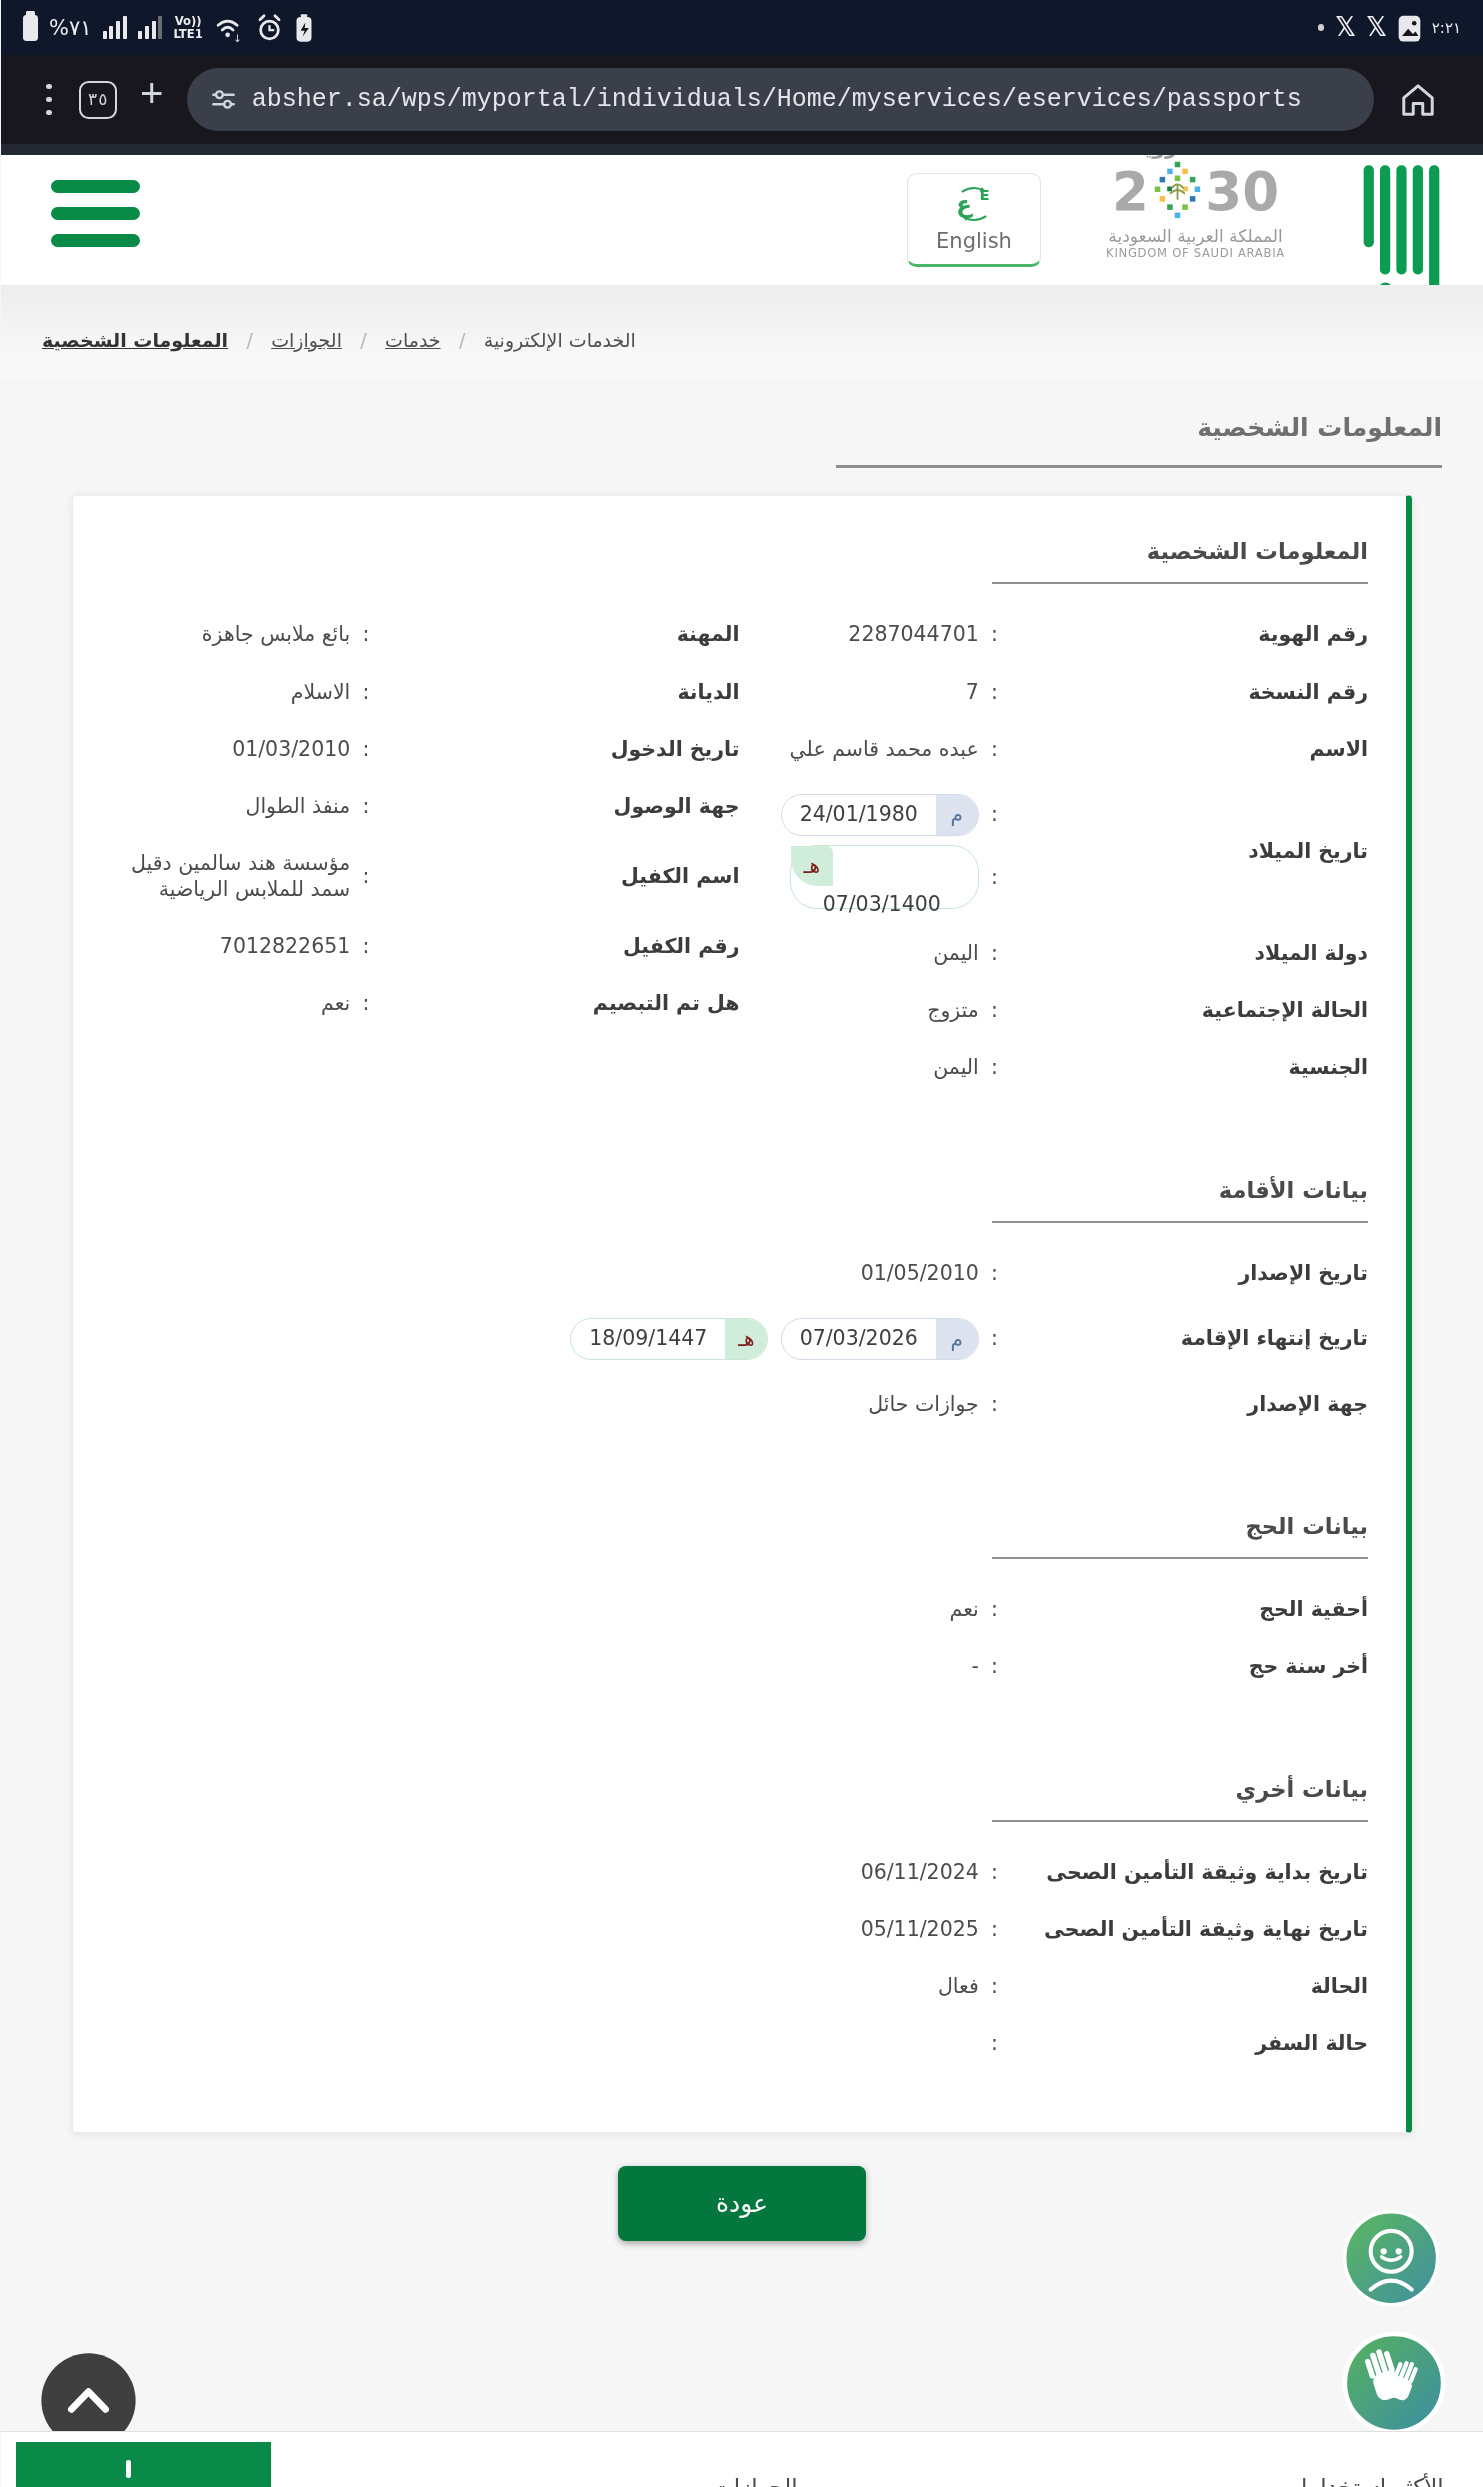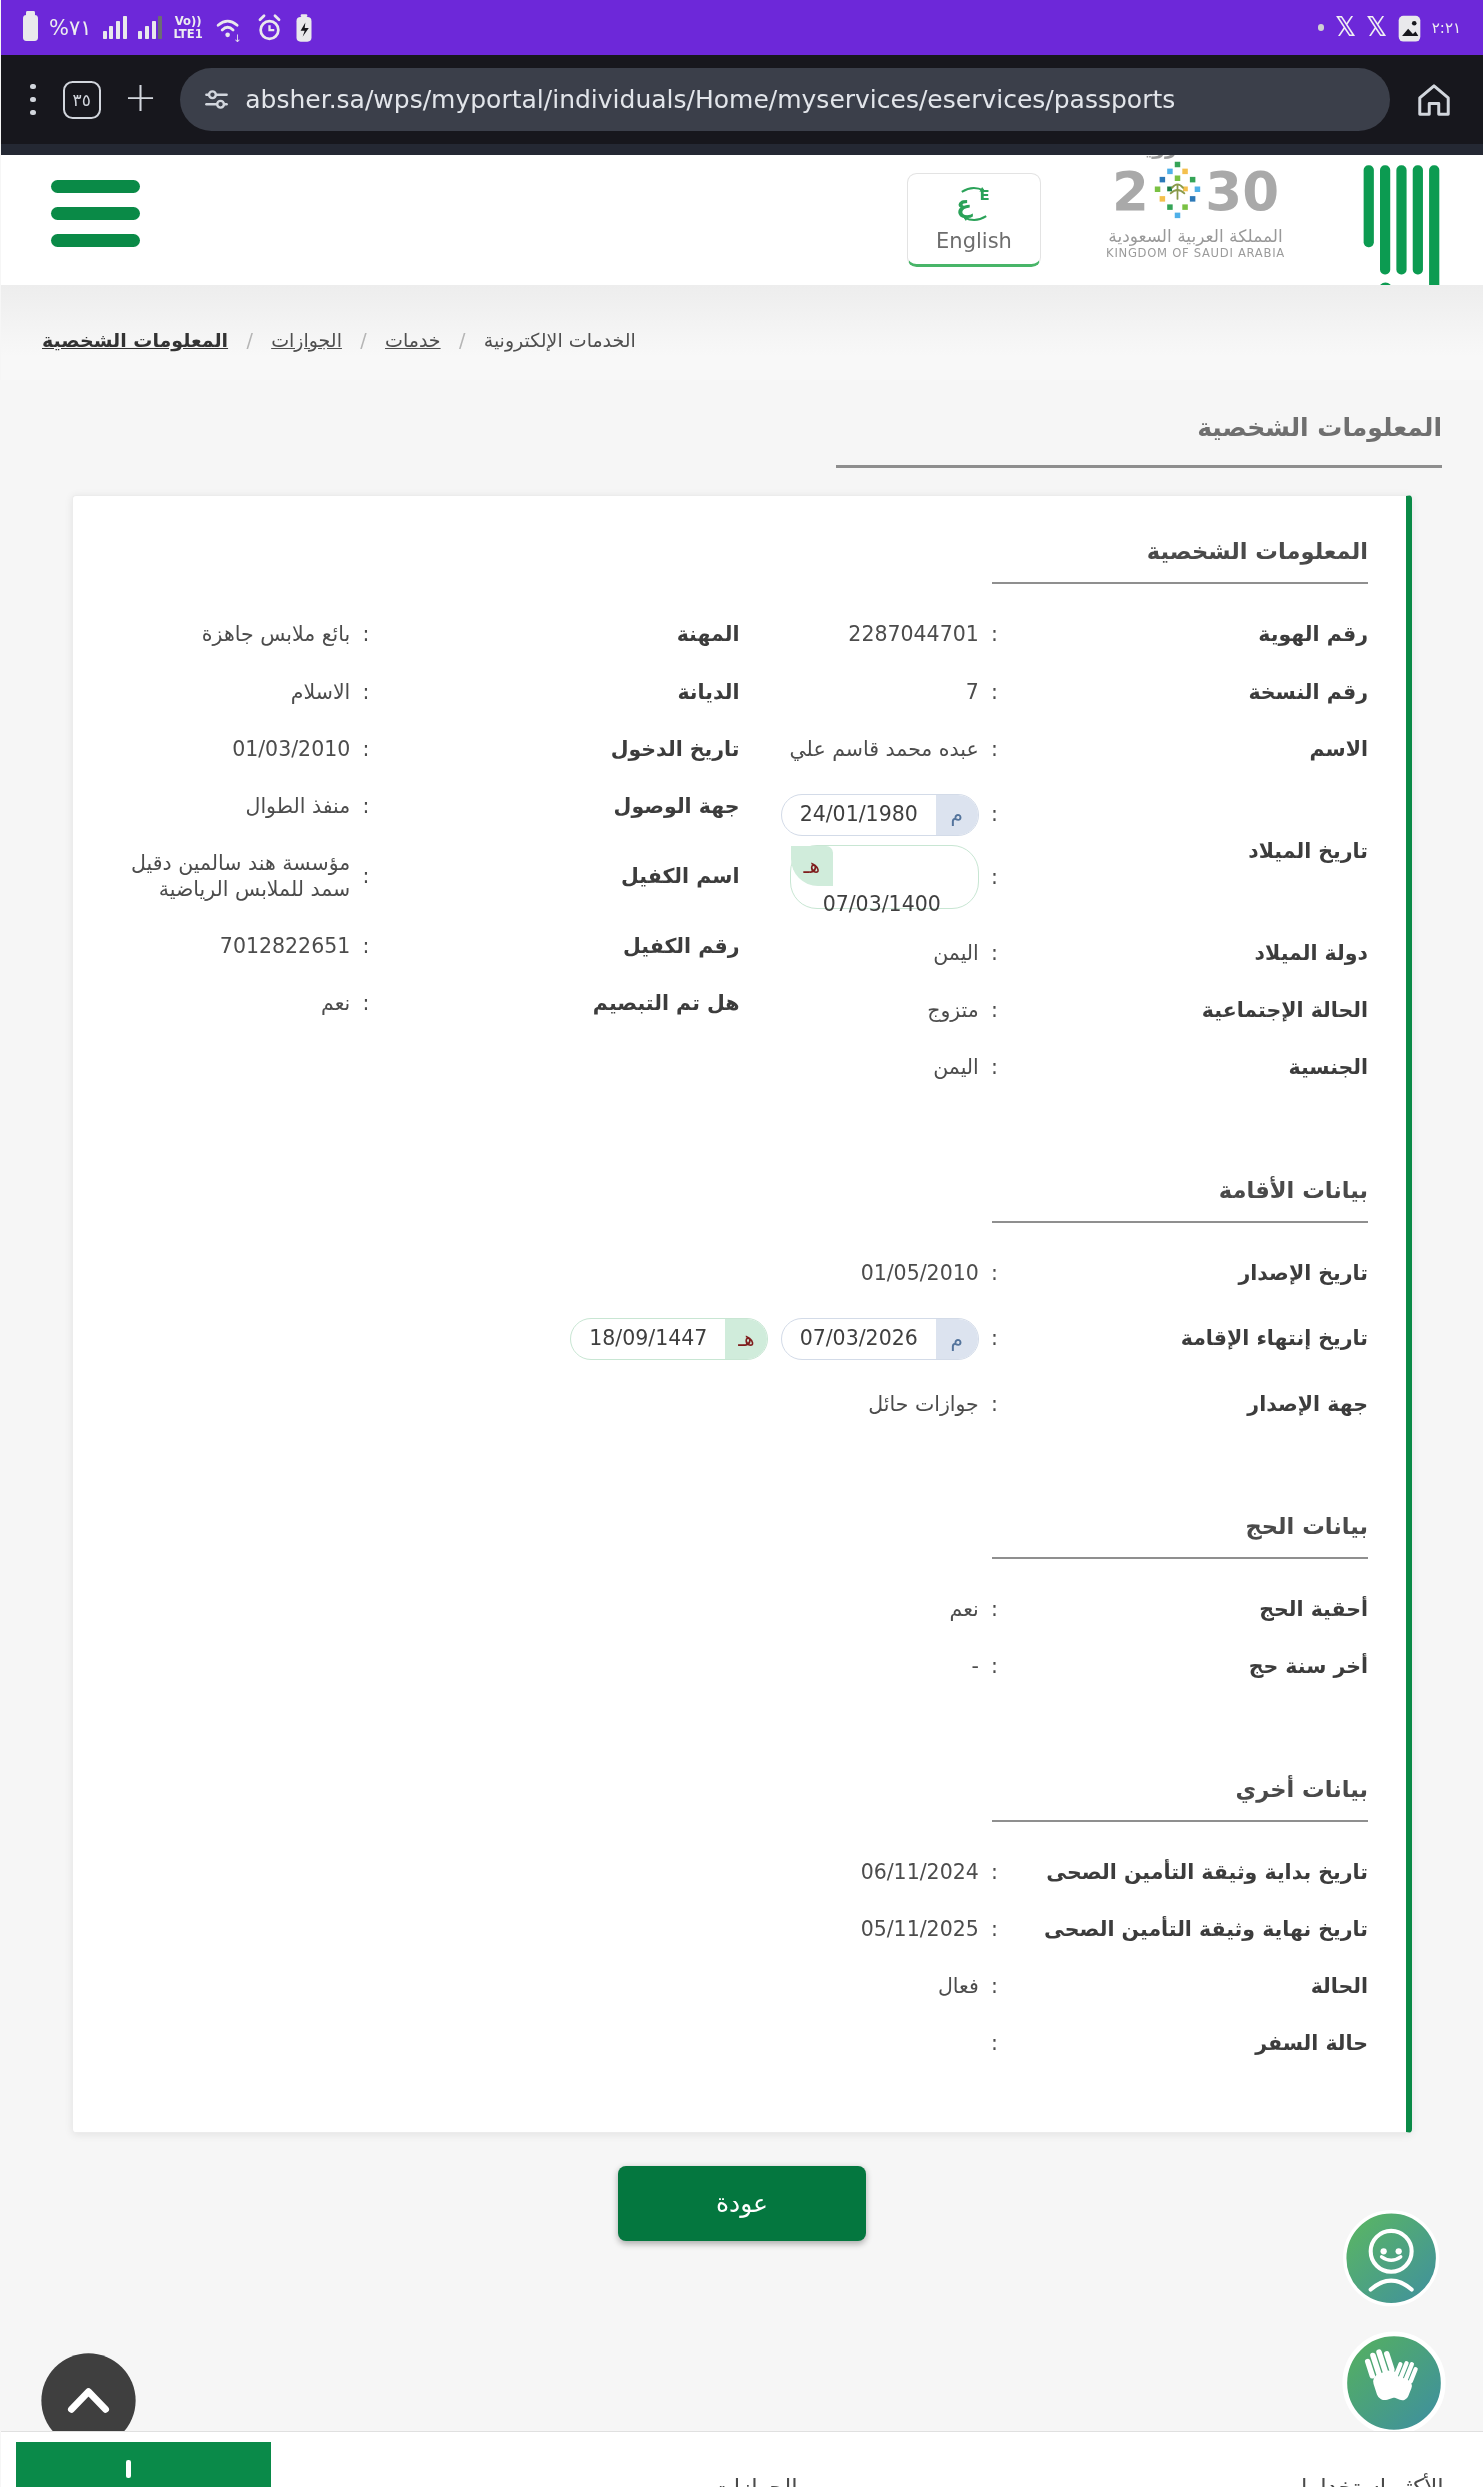--- a/index.html
+++ b/index.html
@@ -3,41 +3,41 @@
 <meta charset="utf-8">
 <style>
   * { margin:0; padding:0; box-sizing:border-box; }
   html,body { width:1484px; }
   body {
     height:2487px; position:relative; overflow:hidden;
     background:#f6f6f6; font-family:"DejaVu Sans", sans-serif; color:#4c4c4c;
   }
   
   .status-bar {
-    height:55px; background:#6d28d9; display:flex; align-items:center;
+    height:55px; background:#0f172a; display:flex; align-items:center;
     justify-content:space-between; padding:8px 23px; color:#ececf0;
     border-radius:0 0 0 0;
   }
   .sb-group { display:flex; align-items:center; gap:11px; }
   .sb-batt { width:15px; height:26px; background:#e9e9ec; border-radius:3.4px; position:relative; }
   .sb-batt::before { content:""; position:absolute; top:-3.4px; left:3.4px; width:8.2px; height:3.4px; background:#e9e9ec; border-radius:1.4px 1.4px 0 0; }
   .sb-pct { font-size:21px; }
   .bars { display:flex; align-items:flex-end; gap:2.7px; height:23px; }
   .bars i { display:block; width:4.1px; background:#e9e9ec; border-radius:0.7px; }
   .bars i:nth-child(1){height:8.2px}.bars i:nth-child(2){height:13px}
   .bars i:nth-child(3){height:18px}.bars i:nth-child(4){height:22.6px}
   .bars.dim i:nth-child(4){background:#6c6c74}
   .net2 { font-size:11.6px; line-height:1.05; font-weight:700; text-align:center; }
   .sb-dot { width:6.8px; height:6.8px; border-radius:50%; background:#cfcfd4; }
   .sb-x { font-size:25px; font-weight:700; color:#f0f0f3; transform:scaleY(1.05); }
   .sb-time { font-size:15px; }
   
   .toolbar {
     height:89px; background:#17171d; display:flex; align-items:center;
-    padding:0 26px; gap:23px;
+    padding:0 42px; gap:23px;font-family:Liberation Mono, monospace;
   }
   .kebab { display:flex; flex-direction:column; gap:7.5px; padding:4.1px; }
   .kebab i { width:5.5px; height:5.5px; border-radius:50%; background:#d2d6dd; }
   .tabbox {
     width:38px; height:38px; border:2.7px solid #d2d6dd; border-radius:9.6px;
     color:#d2d6dd; font-size:17px; display:flex; align-items:center; justify-content:center;
   }
   .plus { color:#d2d6dd; font-size:40px; font-weight:300; line-height:1; margin-top:-4.1px; }
   .url-pill {
     flex:1; height:63px; background:#3b3f4a; border-radius:31.5px;

